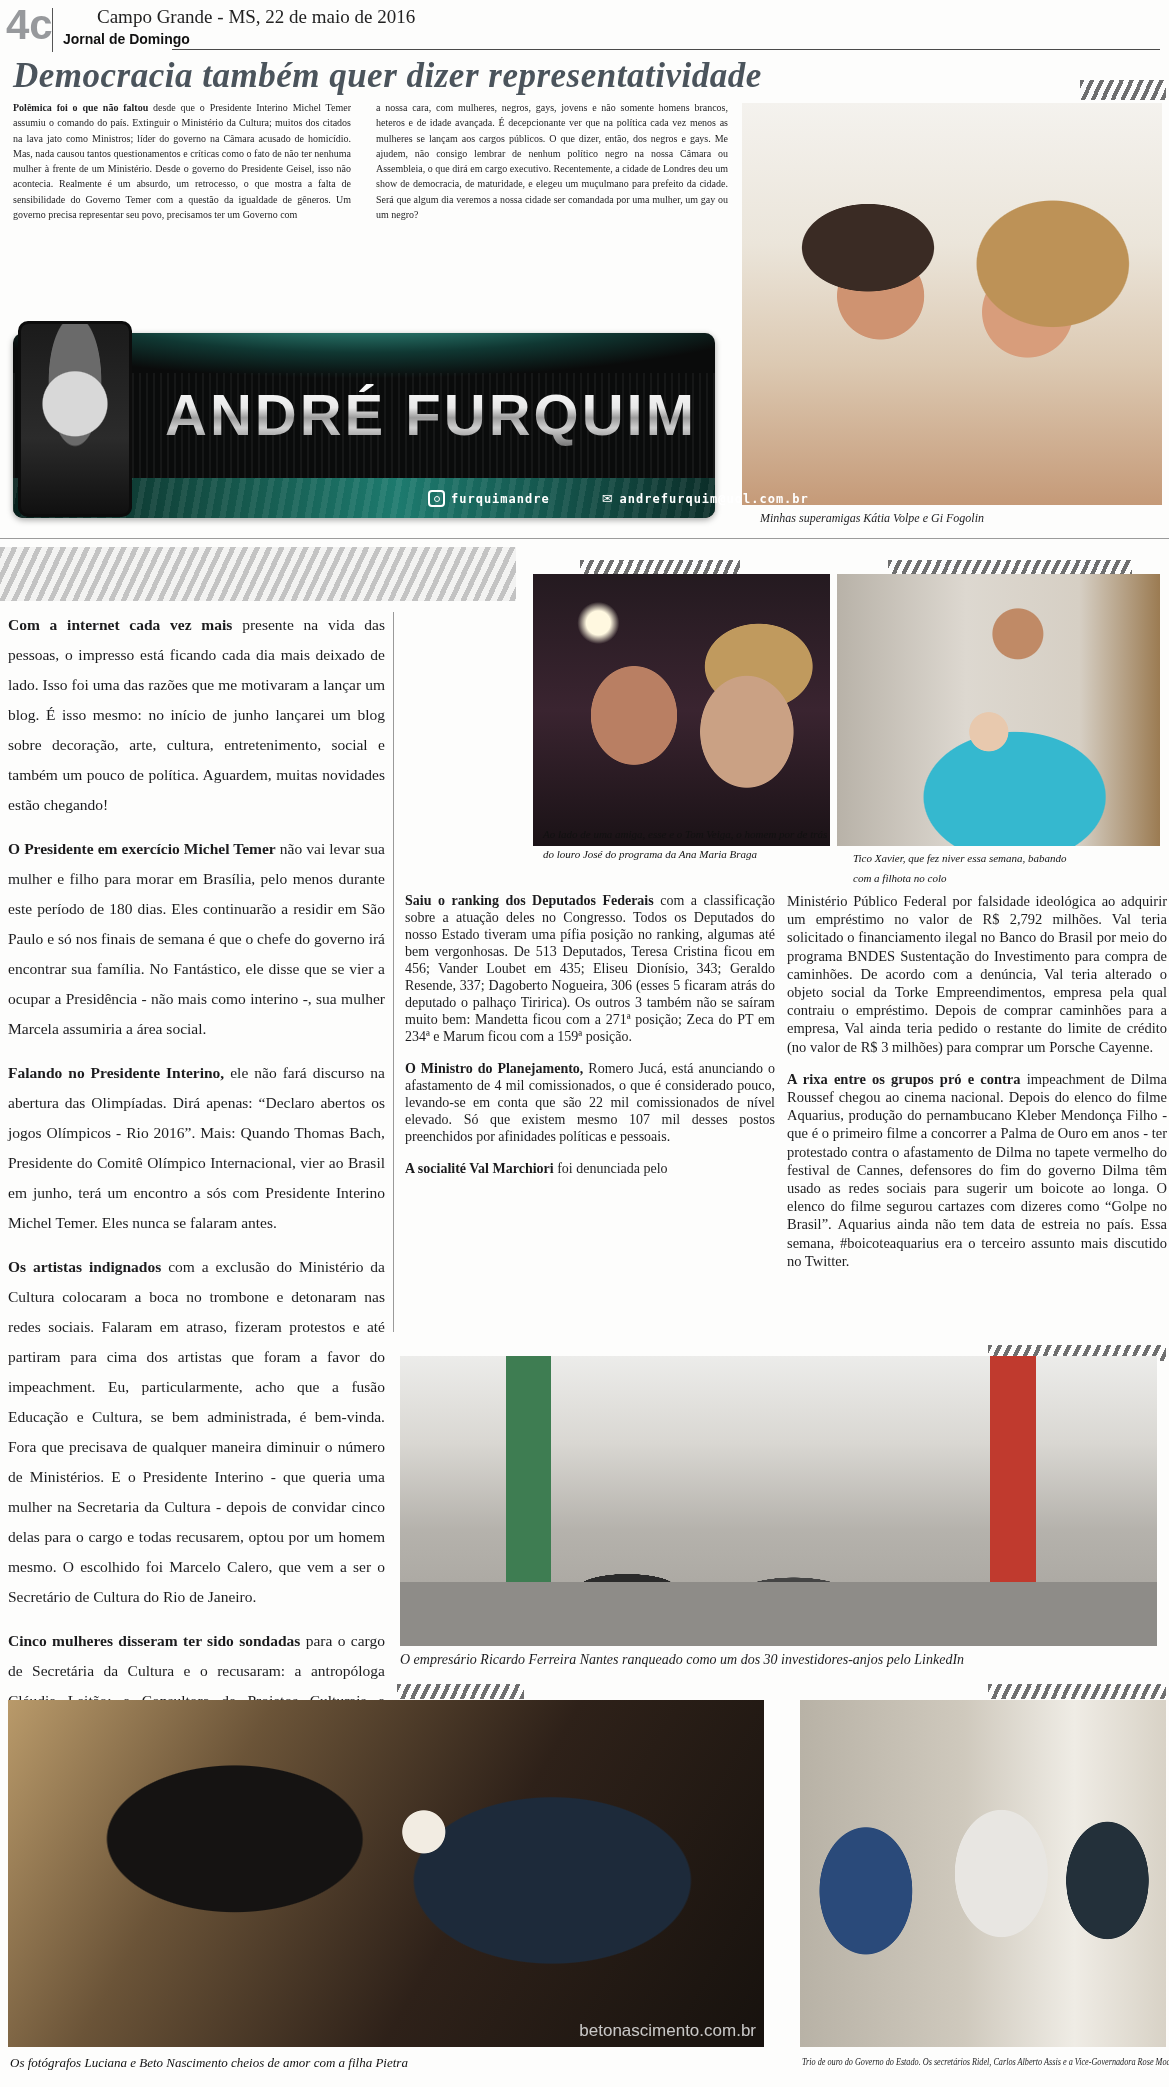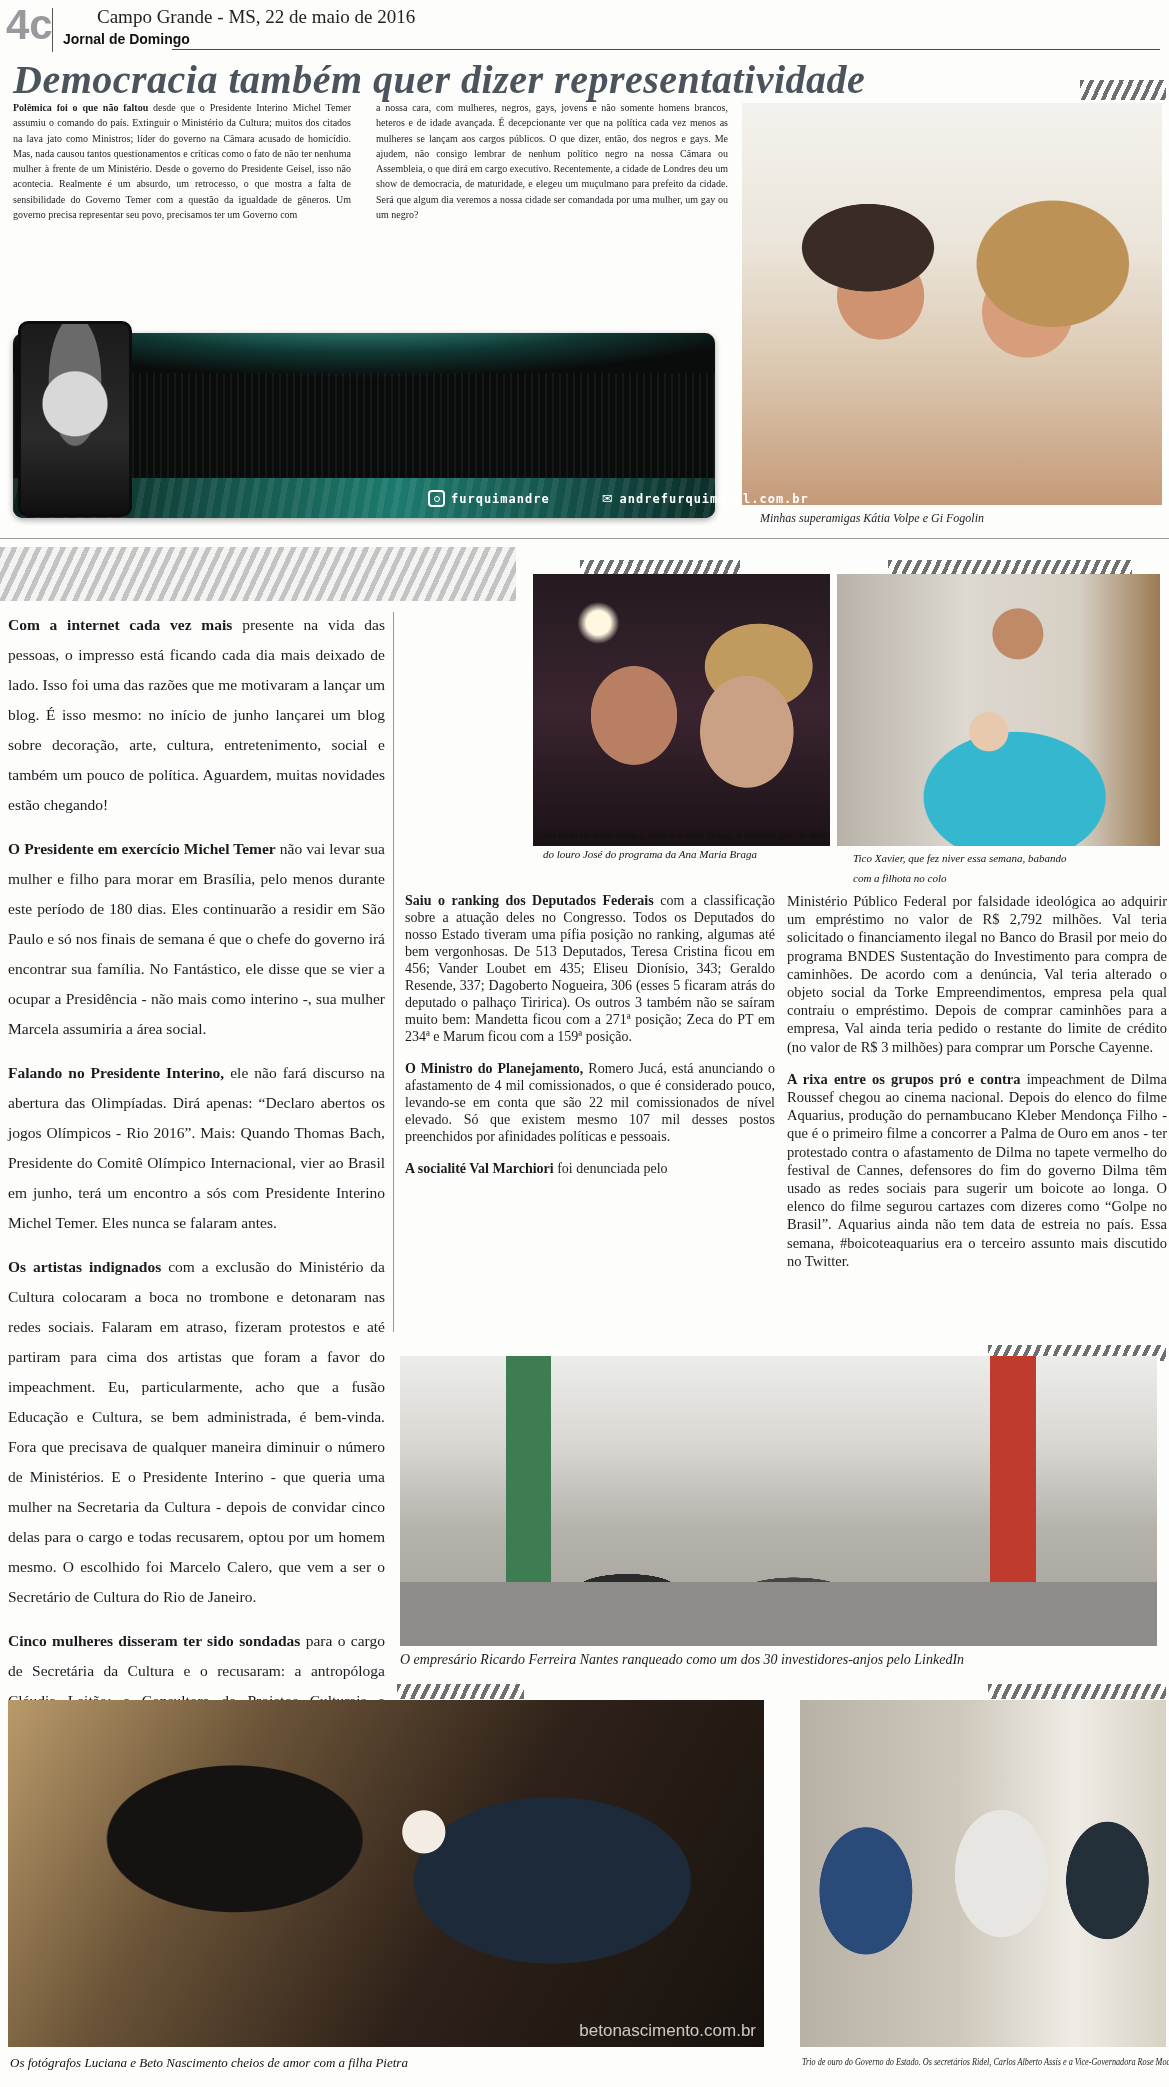--- a/index.html
+++ b/index.html
@@ -6,21 +6,21 @@
   body{width:1169px;height:2087px;position:relative;background:#fdfdfc;
        font-family:"Liberation Serif",serif;color:#1c1c1e;overflow:hidden;}
   .abs{position:absolute;}
   
   .pgnum{font-family:"Liberation Sans",sans-serif;font-weight:bold;font-size:42px;color:#97999c;line-height:1;}
   .vrule{width:1px;background:#555;}
   .locdate{font-size:19px;color:#222;}
   .pub{font-family:"Liberation Sans",sans-serif;font-weight:bold;font-size:14px;color:#111;}
   .hrule{height:1px;background:#4a4a4a;}
   .headline{font-family:"Liberation Serif",serif;font-style:italic;font-weight:bold;
-            font-size:40px;color:#4b545c;letter-spacing:.5px;white-space:nowrap;}
+            font-size:35px;color:#4b545c;letter-spacing:.5px;white-space:nowrap;}
   
   .hatch{background:repeating-linear-gradient(115deg,#6f6f6f 0 4px,rgba(255,255,255,0) 4px 9px);}
   .bigstripes{background:repeating-linear-gradient(115deg,#c3c3c3 0 5px,#f3f3f2 5px 11px);}
   
   .coltext{font-size:10px;line-height:15.3px;text-align:justify;color:#1d1d1f;}
   .coltext b,.par b{font-weight:bold;}
   .lcol .par{font-size:15.5px;line-height:30px;text-align:justify;margin:0 0 14px 0;}
   .mcol .par{font-size:14px;line-height:17px;text-align:justify;margin:0 0 15px 0;}
   .rcol .par{font-size:14.5px;line-height:18.2px;text-align:justify;margin:0 0 14px 0;}
   .par{margin:0;}
@@ -114,20 +114,21 @@
 <div class="abs coltext" style="left:376px;top:100px;width:352px;font-family:Liberation Serif, serif;">
   <p class="par">a nossa cara, com mulheres, negros, gays, jovens e não somente homens brancos, heteros e de idade avançada. É decepcionante ver que na política cada vez menos as mulheres se lançam aos cargos públicos. O que dizer, então, dos negros e gays. Me ajudem, não consigo lembrar de nenhum político negro na nossa Câmara ou Assembleia, o que dirá em cargo executivo. Recentemente, a cidade de Londres deu um show de democracia, de maturidade, e elegeu um muçulmano para prefeito da cidade. Será que algum dia veremos a nossa cidade ser comandada por uma mulher, um gay ou um negro?</p>
 </div>
 
 <div class="abs photo ph-women" style="left:742px;top:103px;width:420px;height:402px;"></div>
 <div class="abs cap-women" style="left:760px;top:511px;">Minhas superamigas Kátia Volpe e Gi Fogolin</div>
 
 <div class="abs banner" style="left:13px;top:333px;width:702px;height:185px;">
   <div class="banner-glow"></div>
   <div class="banner-tex"></div>
+  <div class="banner-name">ANDRÉ FURQUIM</div>
   <div class="banner-strip"></div>
   <div class="handles">
     <div class="handle">
       <span class="ig-icon"></span>
       <span>furquimandre</span>
     </div>
     <div class="handle">
       <span class="mail-icon">✉</span>
       <span>andrefurquim@uol.com.br</span>
     </div>

